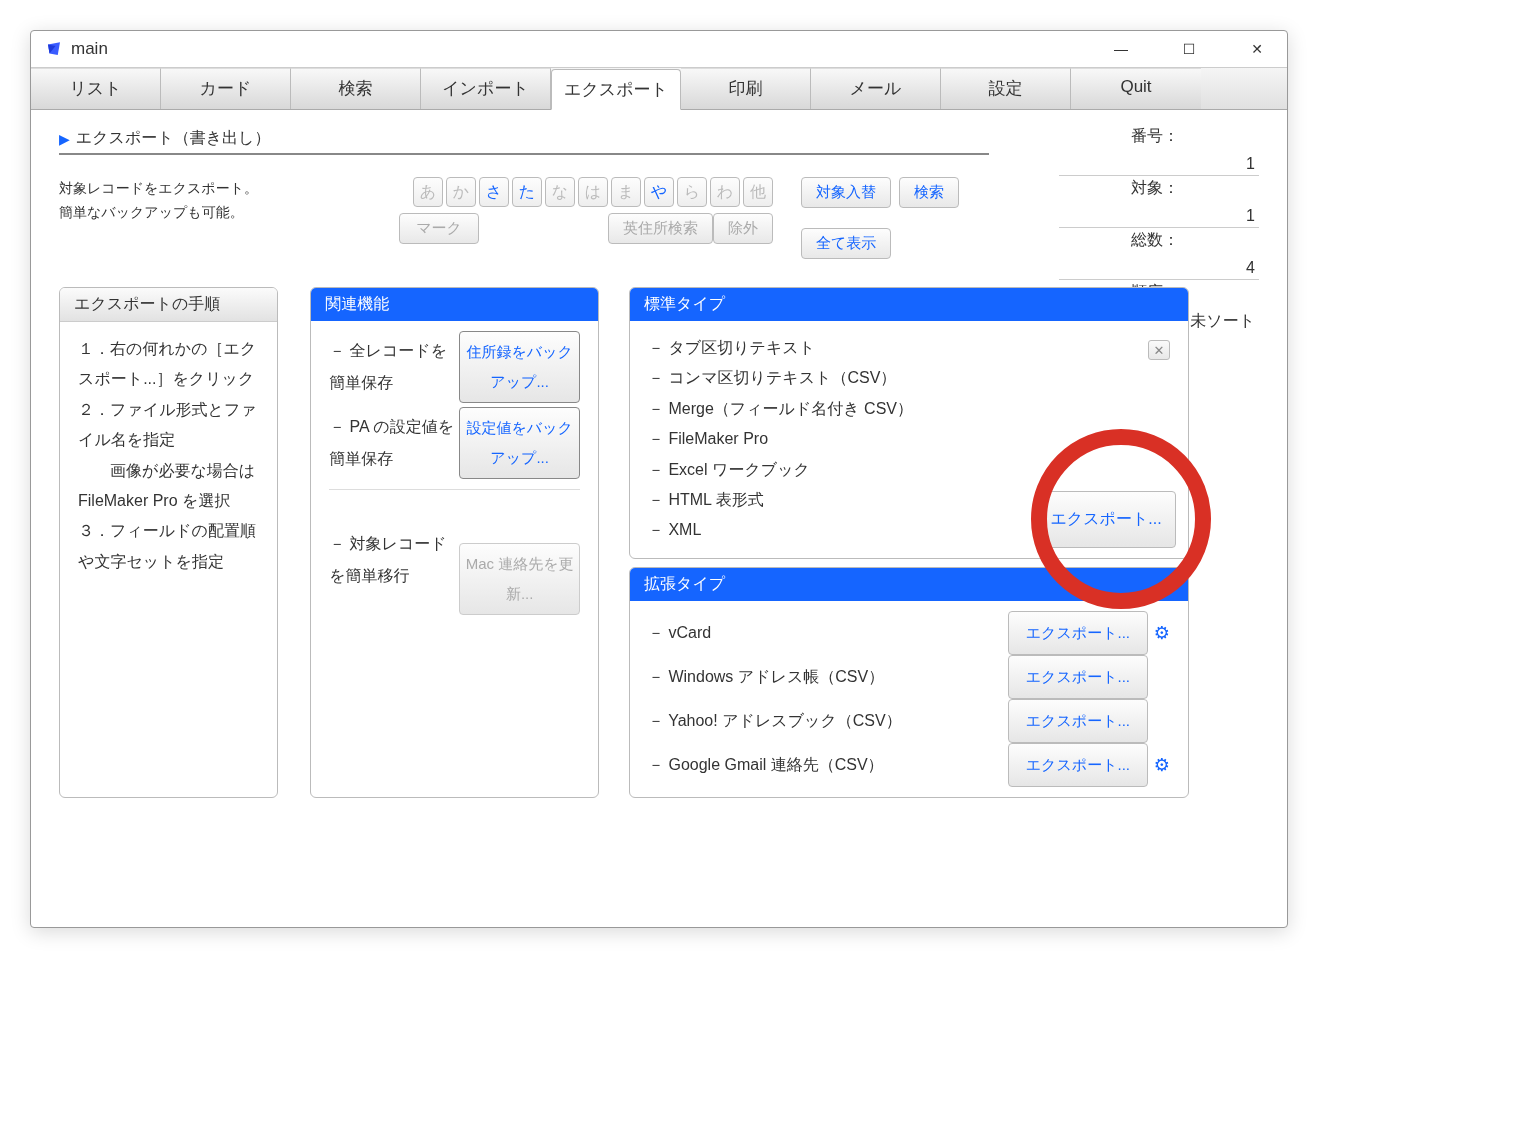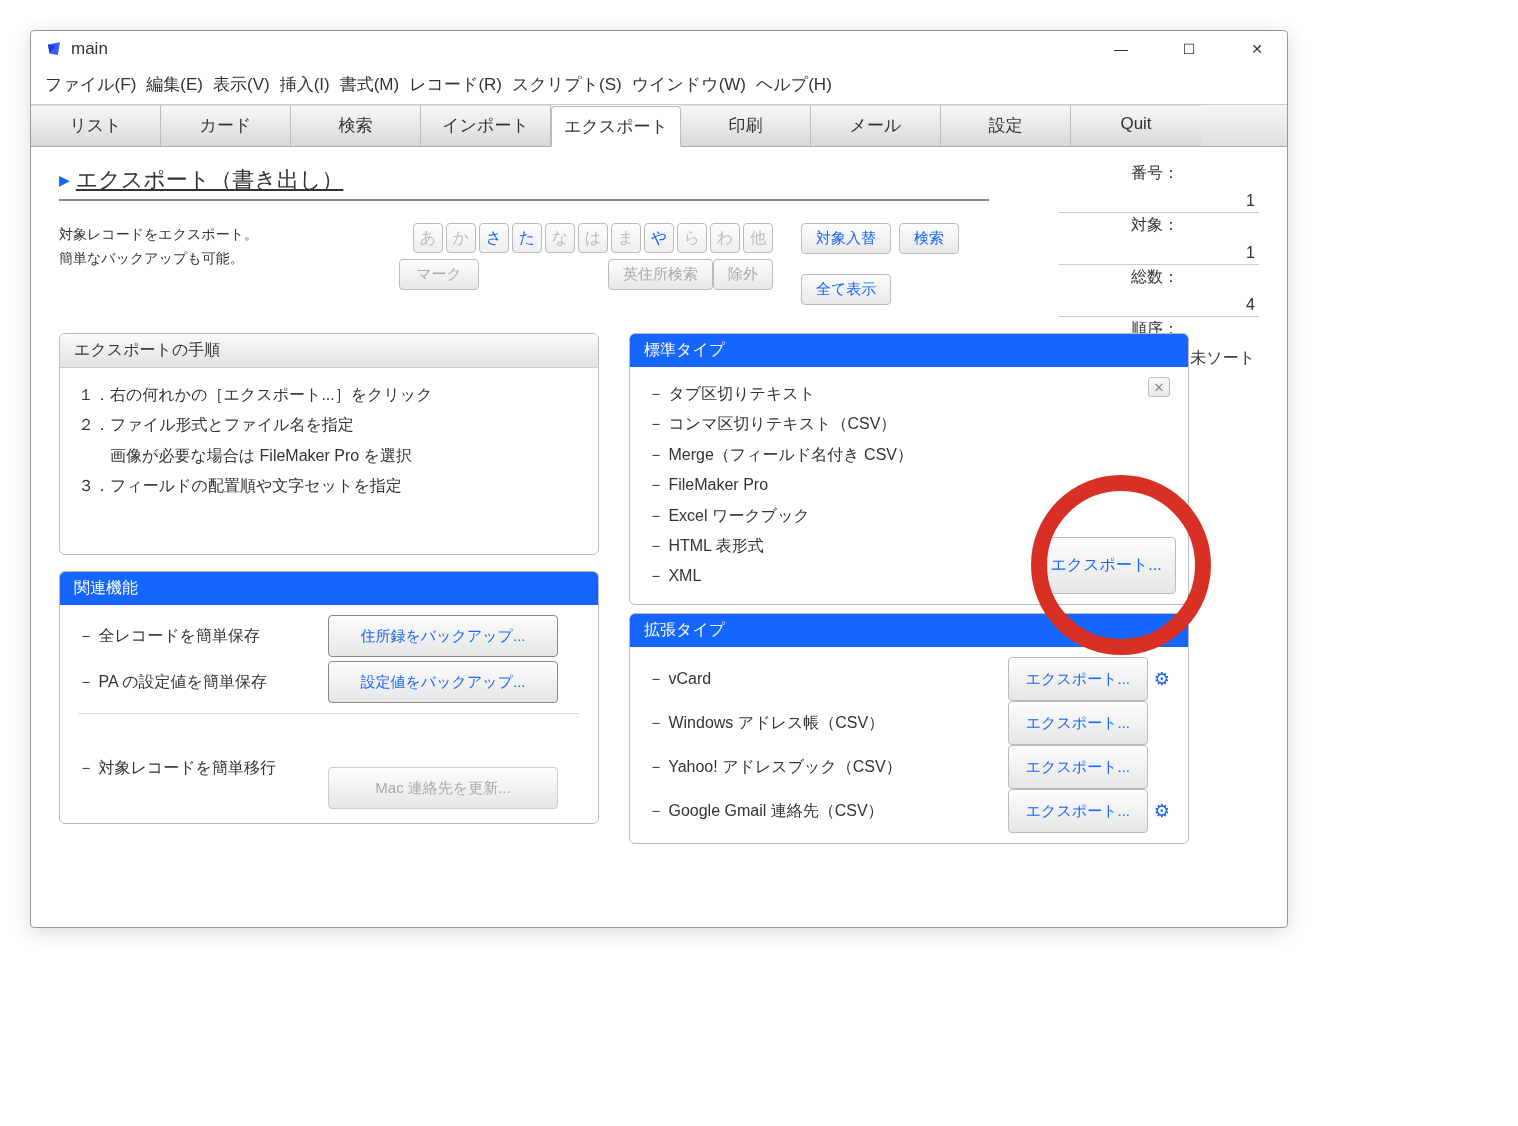--- a/index.html
+++ b/index.html
@@ -13,39 +13,39 @@
 .win-btn { width: 32px; height: 24px; display: flex; align-items: center; justify-content: center; font-size: 14px; }
 .menubar { display: flex; gap: 2px; padding: 6px 10px 8px; font-size: 17px; }
 .menubar span { padding: 0 4px; }
 .tabbar { display: flex; background: linear-gradient(#f5f5f5,#e0e0e0); border-top: 1px solid #ccc; border-bottom: 1px solid #aaa; }
 .tab { flex: 0 0 auto; width: 130px; text-align: center; padding: 8px 0; border-right: 1px solid #bbb; background: linear-gradient(#f8f8f8,#d8d8d8); font-size: 17px; cursor: pointer; border-top: 1px solid #ddd; }
 .tab.active { background: #fff; border-bottom: 1px solid #fff; position: relative; top: 1px; border-top: 1px solid #bbb; border-left: 1px solid #bbb; border-radius: 4px 4px 0 0; font-weight: 500; }
 .tab.last { border-right: none; }
 .content { padding: 18px 28px; position: relative; }
 .section-head { display: flex; align-items: center; border-bottom: 2px solid #888; padding-bottom: 4px; width: 930px; }
 .tri { color: #1565ff; margin-right: 6px; font-size: 14px; }
-.section-title { font-size: 22px; font-weight: 500; text-decoration: underline; }
+.section-title { font-size: 16px; font-weight: 500; }
 .stats { position: absolute; right: 28px; top: 14px; font-size: 16px; }
 .stat-row { display: flex; align-items: center; gap: 8px; border-bottom: 1px solid #ccc; padding: 2px 0; width: 200px; flex-direction: column; }
 .stat-row:last-child { border-bottom: none; }
 .stat-label { width: 56px; }
 .stat-val { margin-left: auto; padding-right: 4px; }
 .x-btn { width: 22px; height: 20px; border: 1px solid #bbb; border-radius: 3px; background: linear-gradient(#fafafa,#e8e8e8); color: #888; display: flex; align-items: center; justify-content: center; font-size: 13px; cursor: pointer; }
 .row1 { display: flex; margin-top: 22px; align-items: flex-start; }
 .desc { font-size: 14px; line-height: 1.7; width: 340px; }
 .kana-row { display: flex; gap: 3px; margin-left: 14px; }
 .kana { width: 30px; height: 30px; border: 1px solid #bbb; border-radius: 4px; background: linear-gradient(#fdfdfd,#eee); display: flex; align-items: center; justify-content: center; font-size: 16px; color: #bbb; cursor: pointer; }
 .kana.on { color: #1565ff; }
 .btn { border: 1px solid #bbb; border-radius: 4px; background: linear-gradient(#fdfdfd,#e8e8e8); padding: 5px 14px; font-size: 15px; color: #aaa; cursor: pointer; }
 .btn.on { color: #1565ff; }
 .btnrow2 { display: flex; gap: 0; margin-top: 6px; }
 .action-col { margin-left: 28px; display: flex; gap: 20px; flex-direction: column; align-items: flex-start; }
 .action-col .pair { display: flex; gap: 8px; }
 .panels { display: flex; gap: 30px; margin-top: 28px; }
-.leftcol { width: 540px; display: flex; flex-direction: column; gap: 16px; }
+.leftcol { width: 540px; display: flex; gap: 32px; }
 .panel { border: 1px solid #bbb; border-radius: 6px; overflow: hidden; }
 .panel-head { background: linear-gradient(#fbfbfb,#e2e2e2); padding: 6px 14px; font-size: 16px; font-weight: 500; border-bottom: 1px solid #ccc; }
 .panel-head.blue { background: #1565ff; color: #fff; border-bottom: none; }
 .panel-body { padding: 12px 18px; font-size: 16px; line-height: 1.9; }
 .panel-body.tight { padding: 10px 18px; line-height: 2.0; }
 .rightcol { width: 560px; display: flex; flex-direction: column; gap: 8px; position: relative; }
 .hl { position: absolute; width: 180px; height: 180px; border: 16px solid #d93025; border-radius: 50%; right: -22px; top: 142px; pointer-events: none; }
 .expbtn { border: 1px solid #bbb; border-radius: 4px; background: linear-gradient(#fdfdfd,#e6e6e6); padding: 6px 0; font-size: 15px; color: #1565ff; cursor: pointer; text-align: center; width: 140px; }
 .expbtn.big { padding: 12px 0; font-size: 16px; }
 .std-body { position: relative; }
@@ -73,31 +73,20 @@
         </svg>
     </span>
     <span class="title">main</span>
     <div class="win-controls">
       <span class="win-btn">—</span>
       <span class="win-btn">☐</span>
       <span class="win-btn">✕</span>
     </div>
   </div>
 
-  <div class="menubar">
-    <span>ファイル(F)</span>
-    <span>編集(E)</span>
-    <span>表示(V)</span>
-    <span>挿入(I)</span>
-    <span>書式(M)</span>
-    <span>レコード(R)</span>
-    <span>スクリプト(S)</span>
-    <span>ウインドウ(W)</span>
-    <span>ヘルプ(H)</span>
-  </div>
 
   <div class="tabbar">
     <div class="tab">リスト</div>
     <div class="tab">カード</div>
     <div class="tab">検索</div>
     <div class="tab">インポート</div>
     <div class="tab active">エクスポート</div>
     <div class="tab">印刷</div>
     <div class="tab">メール</div>
     <div class="tab">設定</div>

